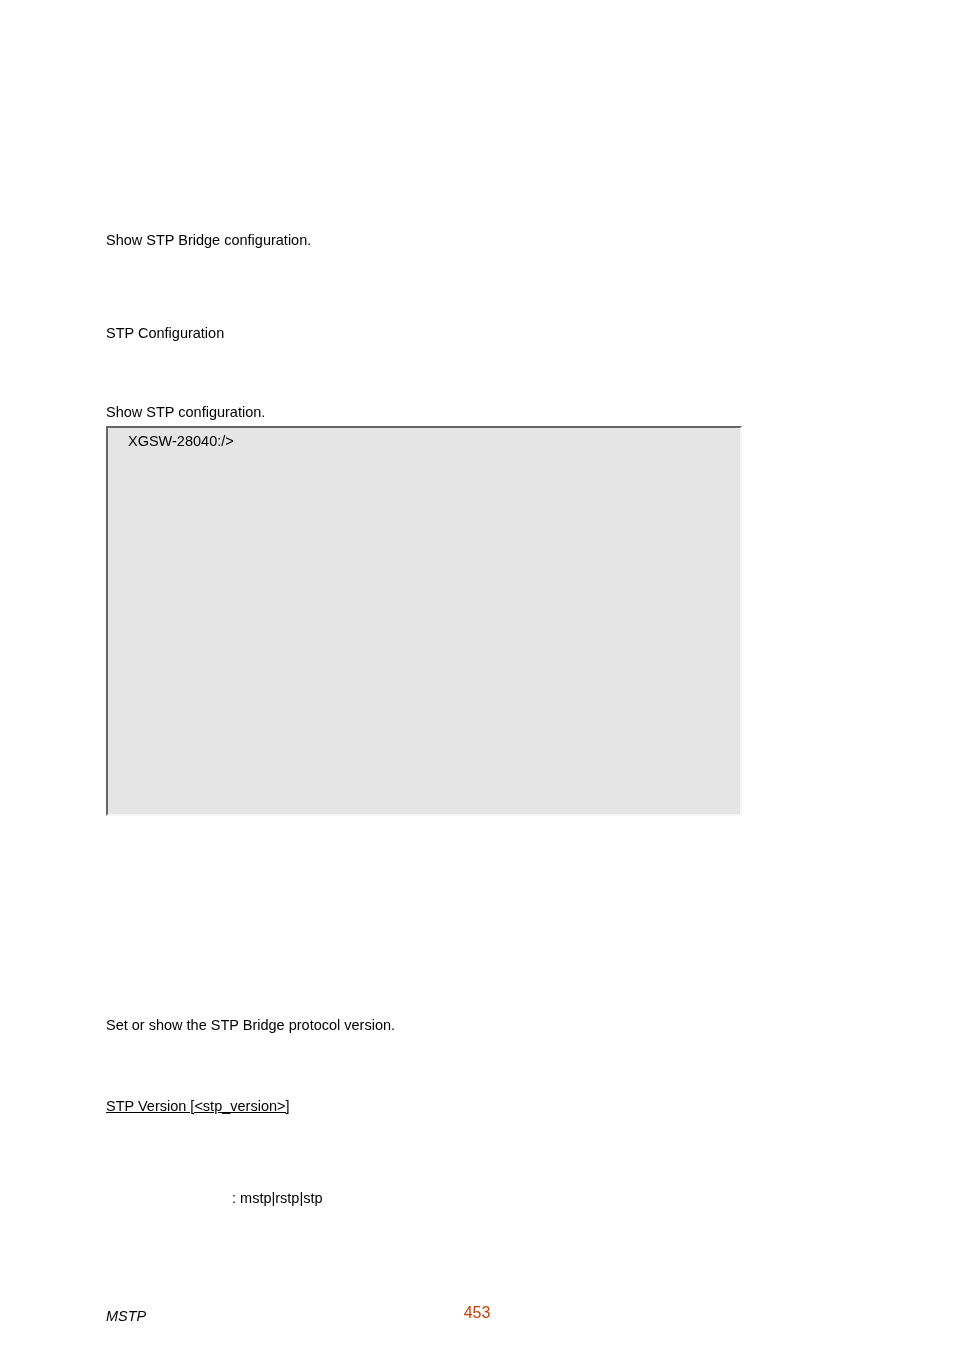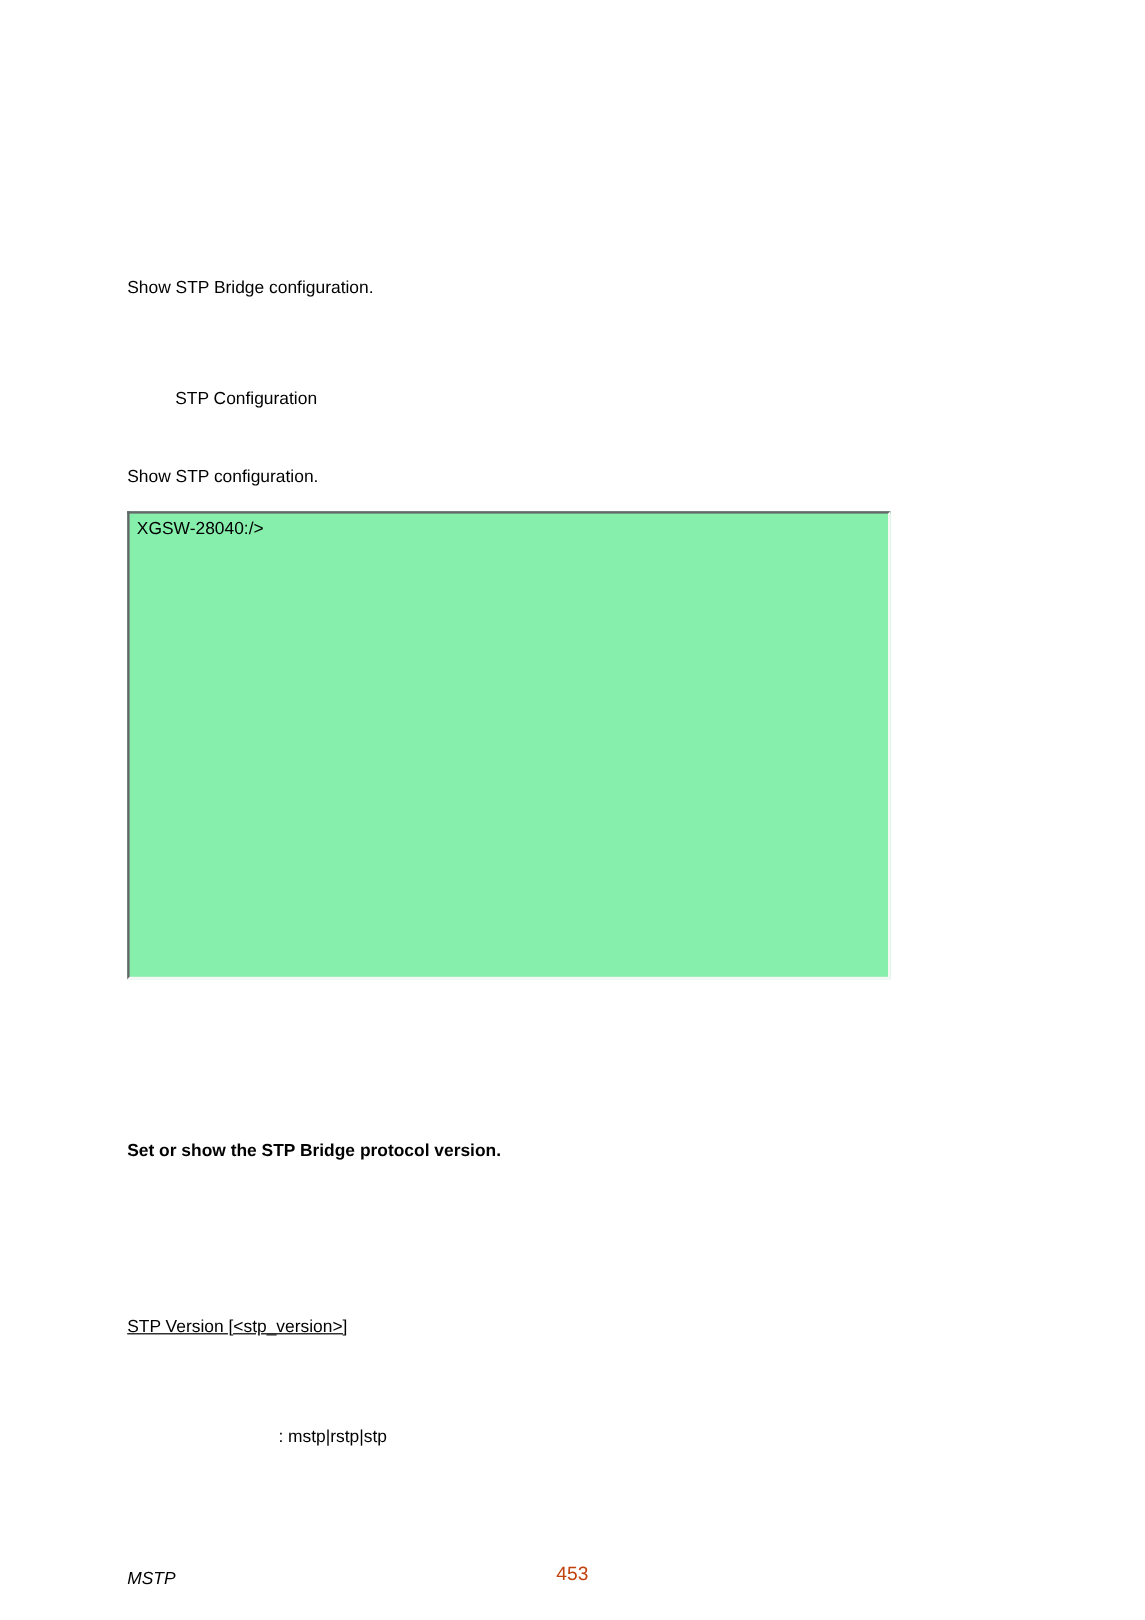--- a/index.html
+++ b/index.html
@@ -18,41 +18,41 @@
     top: 0;
     width: 742px;
     height: 1296px;
   }
   .line {
     font-size: 14.5px;
     line-height: 1.2;
     white-space: pre;
   }
   .show-bridge { position: absolute; top: 232px; left: 0; }
-  .stp-cfg     { position: absolute; top: 325px; left: 0; margin-left: 40px; }
-  .show-cfg    { position: absolute; top: 390px; left: 0; }
+  .stp-cfg     { position: absolute; top: 325px; left: 0; }
+  .show-cfg    { position: absolute; top: 404px; left: 0; }
   .codebox {
     position: absolute;
     top: 426px;
     left: 0;
     width: 636px;
     height: 390px;
-    background: #86efac;
+    background: #e5e5e5;
     border-top: 2px solid #66676a;
     border-left: 2px solid #66676a;
     border-right: 2px solid #f6f6f6;
     border-bottom: 2px solid #f6f6f6;
     box-sizing: border-box;
-    padding: 4px 6px;
+    padding: 4px 20px;
   }
   .code-text {
     font-size: 14.5px;
     color: #000;
   }
-  .set-show    { position: absolute; top: 951px; left: 0; font-weight: bold; }
+  .set-show    { position: absolute; top: 1017px; left: 0; }
   .stp-version { position: absolute; top: 1098px; left: 0; text-decoration: underline; }
   .param-line  { position: absolute; top: 1190px; left: 126px; }
   .mstp        { position: absolute; top: 1308px; left: 0; font-style: italic; }
   .page-number {
     position: absolute;
     bottom: 28px;
     left: 0;
     width: 954px;
     text-align: center;
     font-size: 16px;

